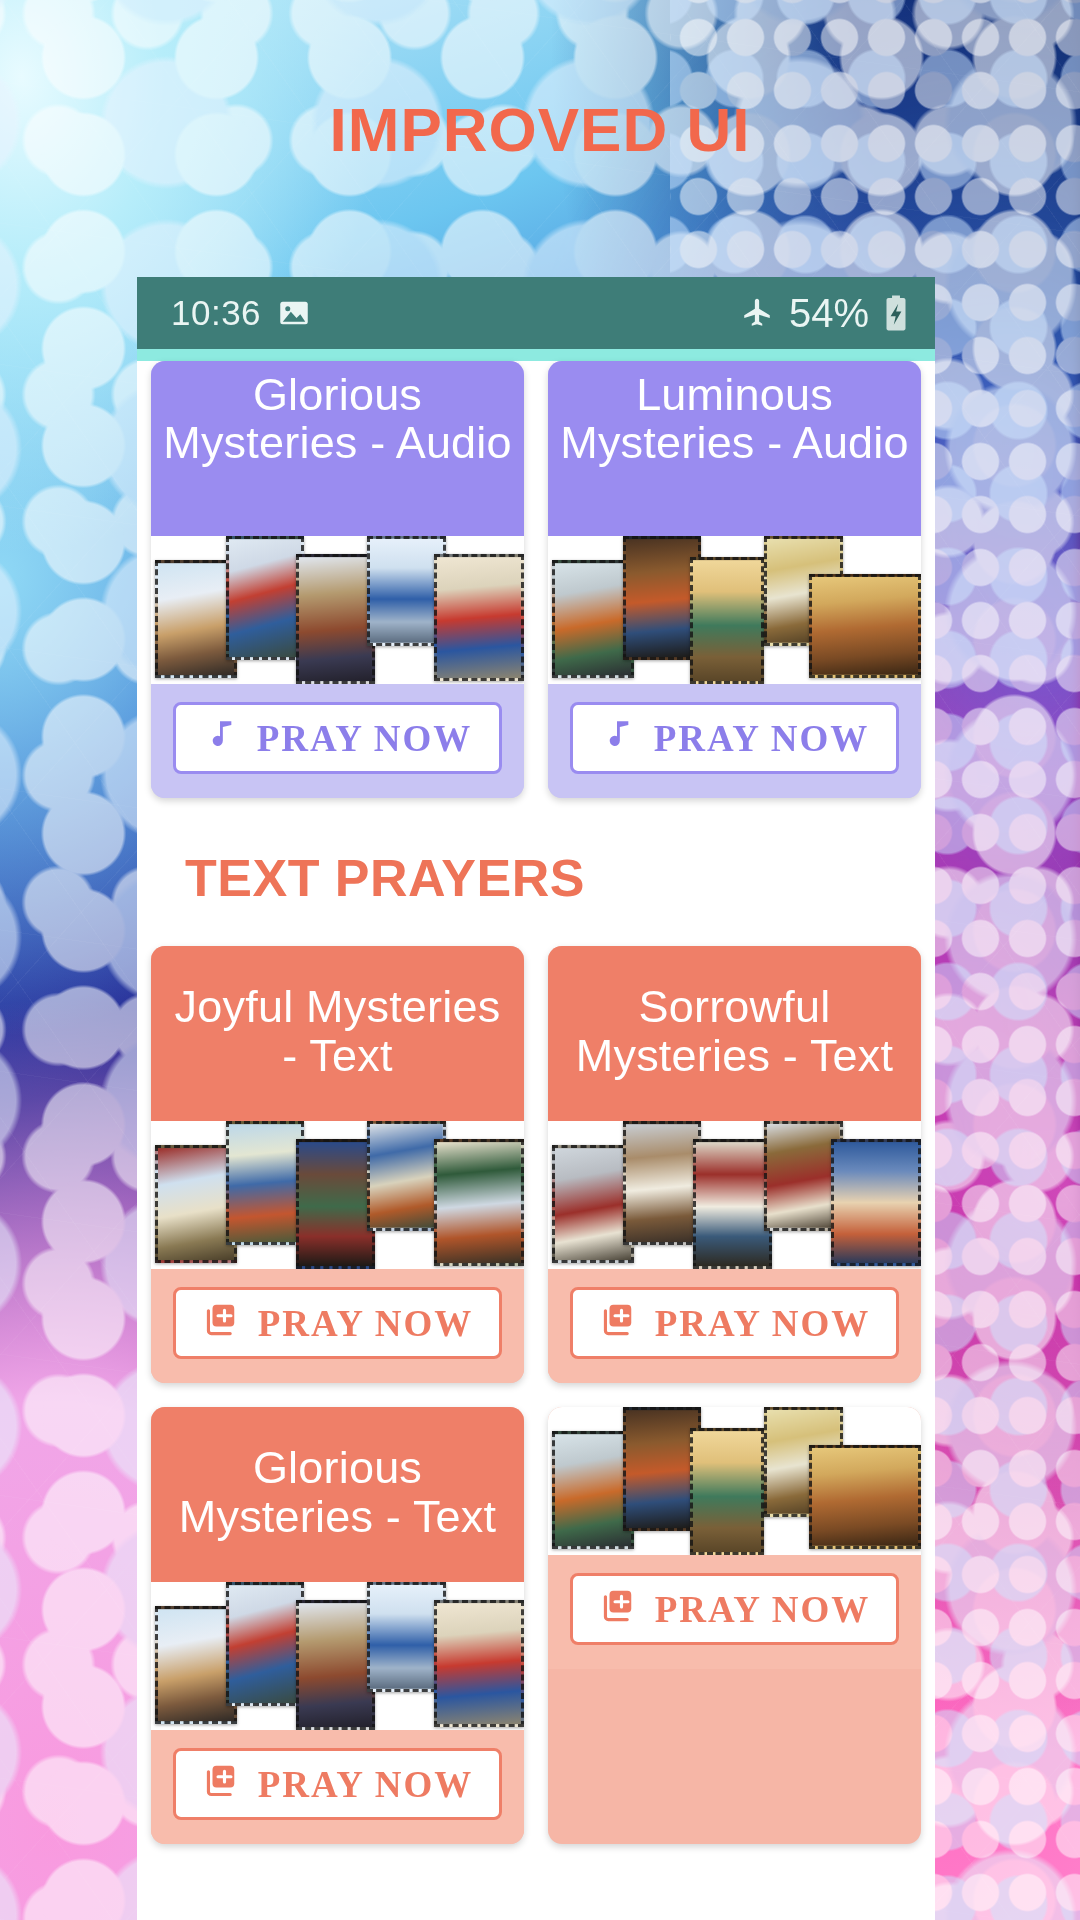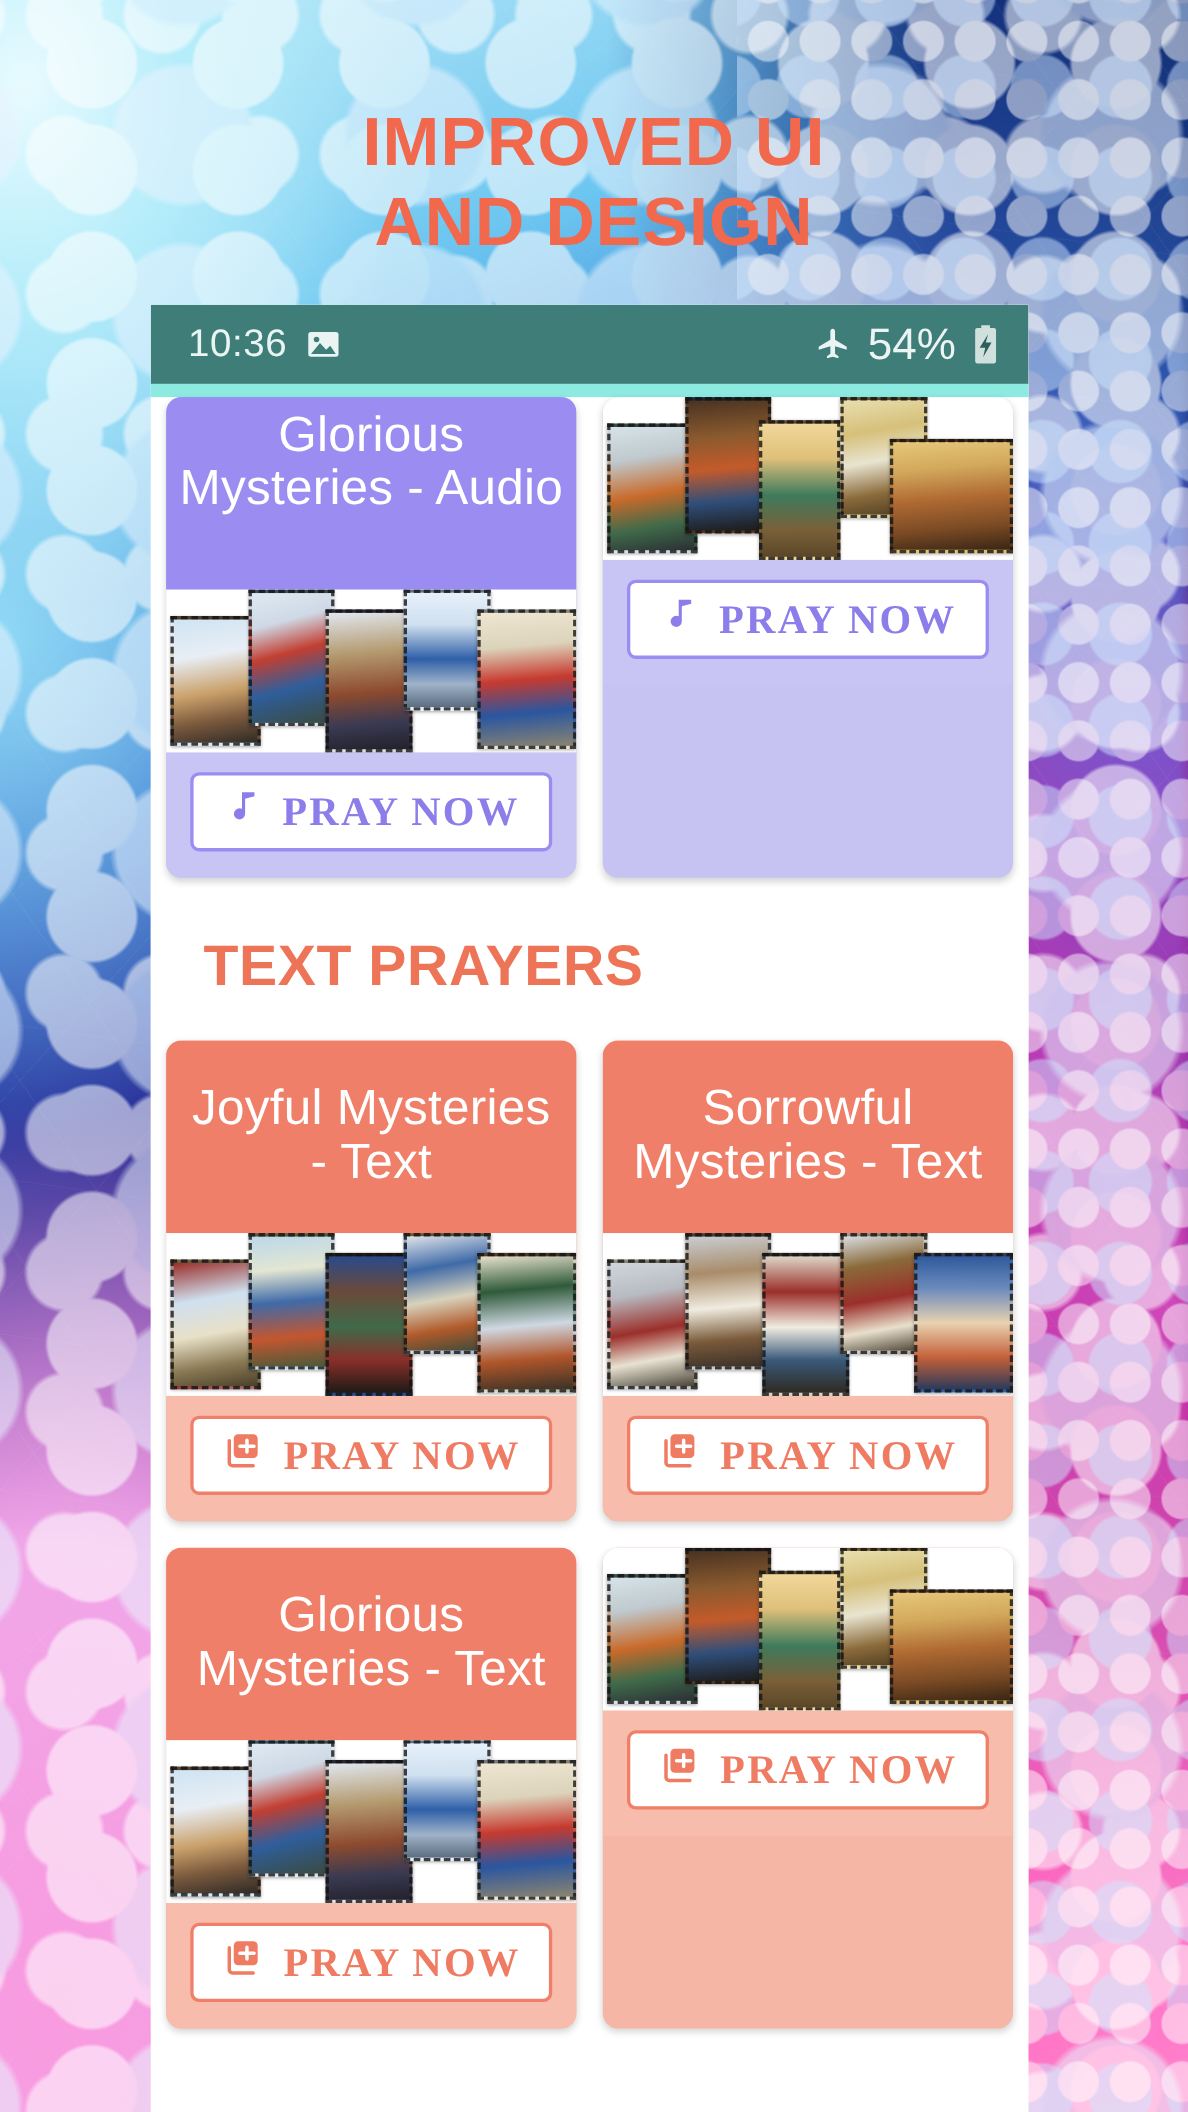--- a/index.html
+++ b/index.html
@@ -222,21 +222,20 @@
 <div class="bg-wrap">
   <div class="bg-base"></div>
   <div class="bg-nebula"></div>
   <div class="bg-poly"></div>
   <div class="bg-stars"></div>
   <div class="bg-stars2"></div>
 </div>
 
 <div class="headline">
   <span>IMPROVED UI</span>
-  <span class="l2">AND DESIGN</span>
 </div>
 
 <div class="phone">
 
   <div class="statusbar">
     <div class="sb-left">
       <span class="sb-time">10:36</span>
       <span>
         <svg class="ic-photo" viewBox="0 0 24 20">
             <rect x="1" y="1" width="22" height="18" rx="2" fill="#eaf5f3"></rect>
@@ -292,20 +291,23 @@
             <div class="card-foot">
               <div class="pray-btn">
                 <span><svg viewBox="0 0 24 24" width="34" height="34">
                     <path d="M12 3v10.6a3.6 3.6 0 1 0 2 3.2V7.1l6-1.5V3L12 3z" fill="currentColor"></path>
                   </svg></span>
                 <span>PRAY NOW</span>
               </div>
             </div>
           </div>
           <div class="card audio">
+            <div class="card-top">
+              <div class="card-title">Luminous Mysteries - Audio</div>
+            </div>
             <div class="strip lum">
               <div class="stamp s0 art-bapt"></div>
               <div class="stamp s1 art-cana"></div>
               <div class="stamp s2 art-prea"></div>
               <div class="stamp s3 art-tran"></div>
               <div class="stamp s4 art-supp"></div>
             </div>
             <div class="card-foot">
               <div class="pray-btn">
                 <span><svg viewBox="0 0 24 24" width="34" height="34">

